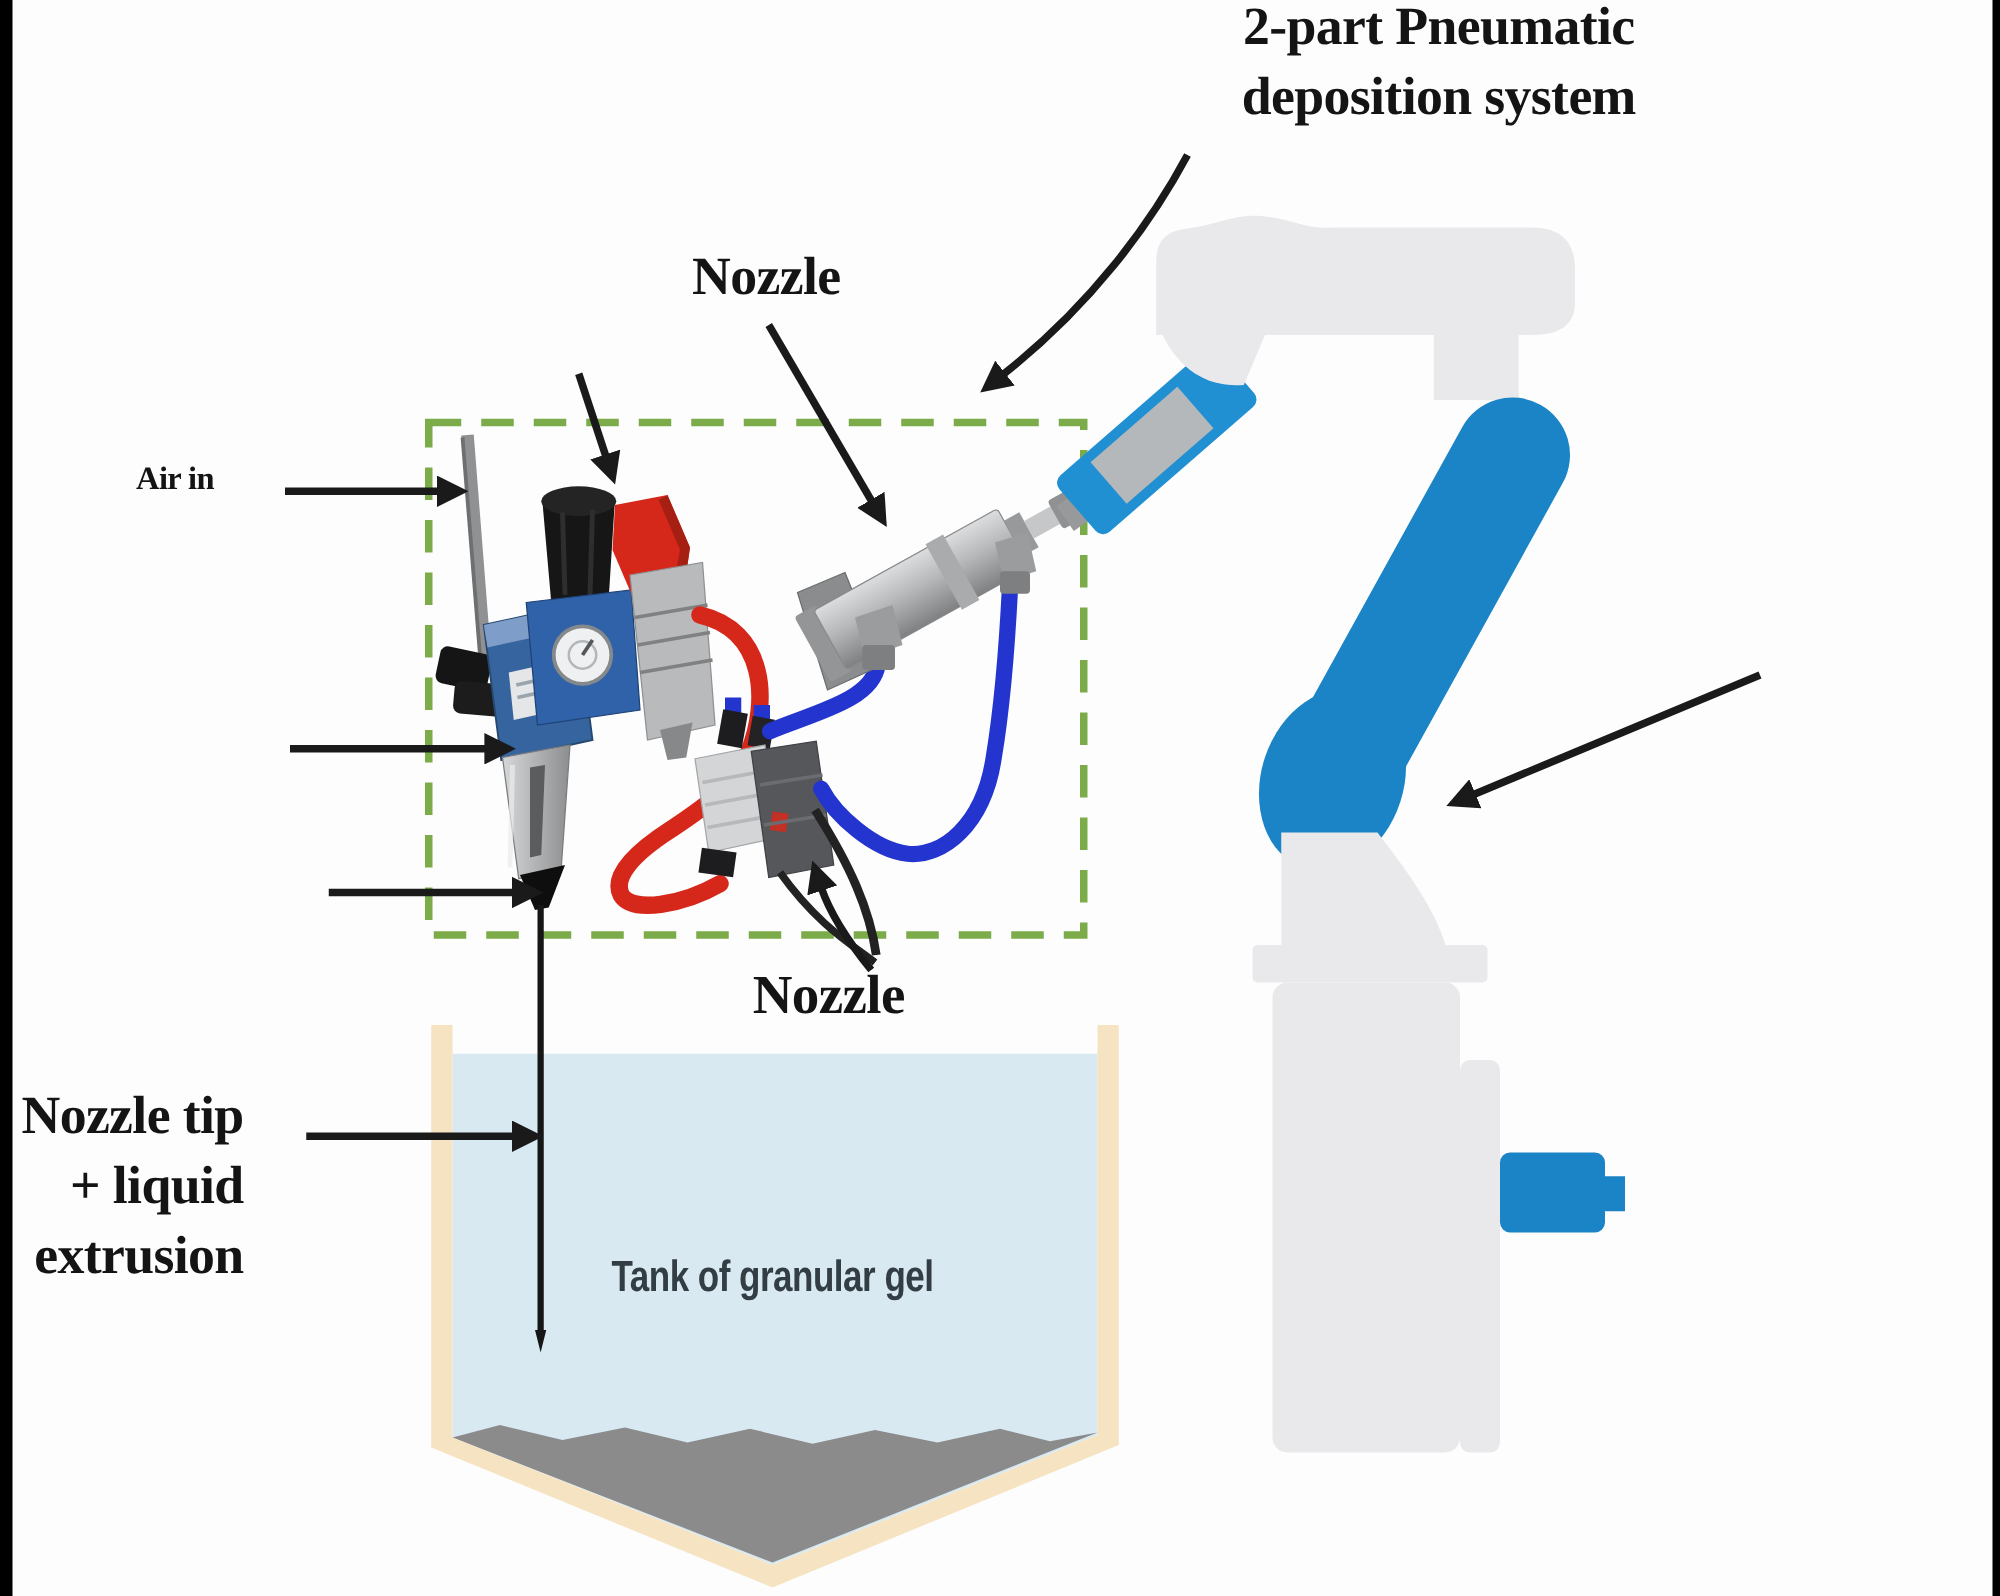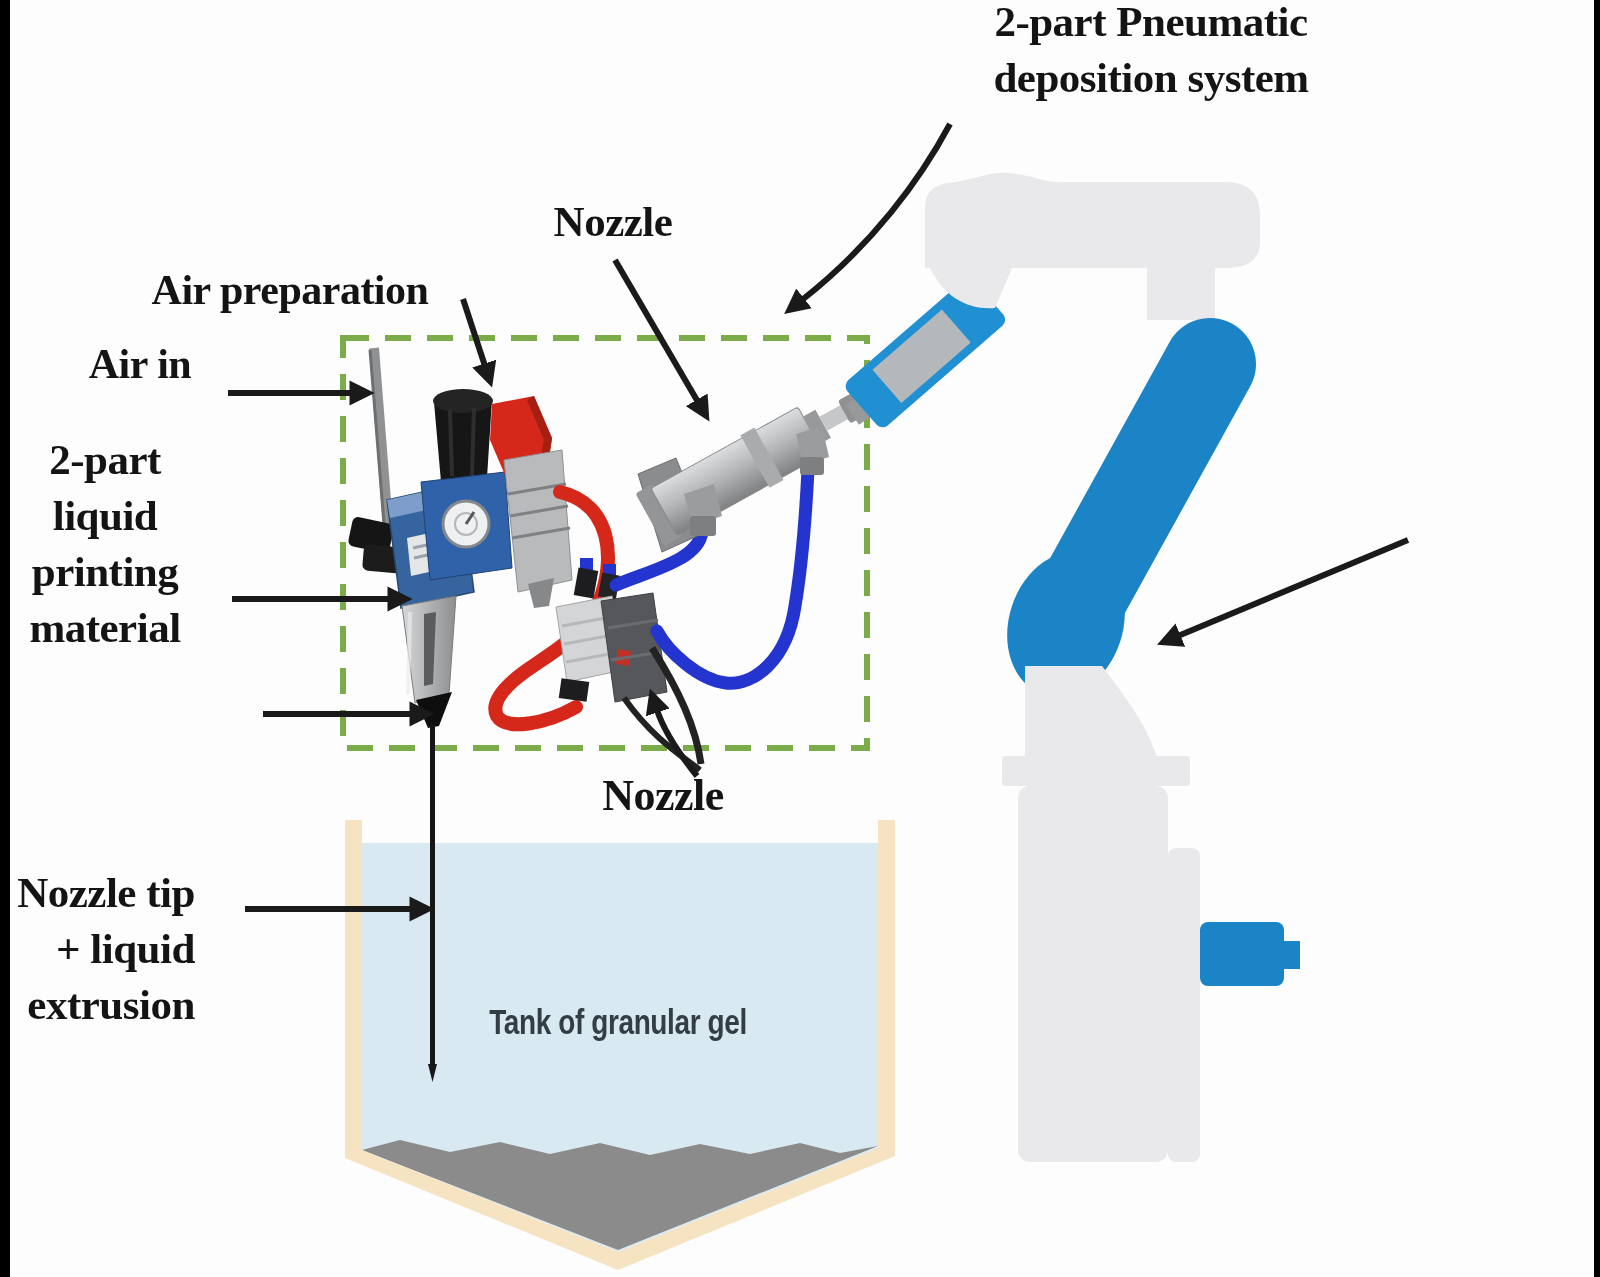--- a/index.html
+++ b/index.html
@@ -159,25 +159,20 @@
     <path d="M697,776 C676,750 663,728 657,710" marker-end="url(#ah)"></path>
   </g>
 
   <rect x="0" y="0" width="10" height="1277" fill="#000000"></rect>
   <rect x="1594" y="0" width="6" height="1277" fill="#000000"></rect>
 </svg>
 
 <div class="lbl" style="left:1151px;top:-6px;">2-part Pneumatic
 deposition system</div>
 <div class="lbl" style="left:613px;top:194px;">Nozzle</div>
-<div class="lbl" style="left:290px;top:262px;font-size:42px;">Air preparation</div>
-<div class="lbl" style="left:140px;top:336px;font-size:42px;">Air in</div>
-<div class="lbl" style="left:105px;top:432px;">2-part
-liquid
-printing
-material</div>
+<div class="lbl" style="left:140px;top:355px;font-size:26px;">Air in</div>
 <div class="lbl" style="left:106px;top:865px;text-align:right;">Nozzle tip
 + liquid
 extrusion</div>
 <div class="lbl" style="left:663px;top:768px;font-size:44px;">Nozzle</div>
 <div class="lbl-sans" style="left:618px;top:1002px;">Tank of granular gel</div>
 
 </div>
 
 </body></html>

